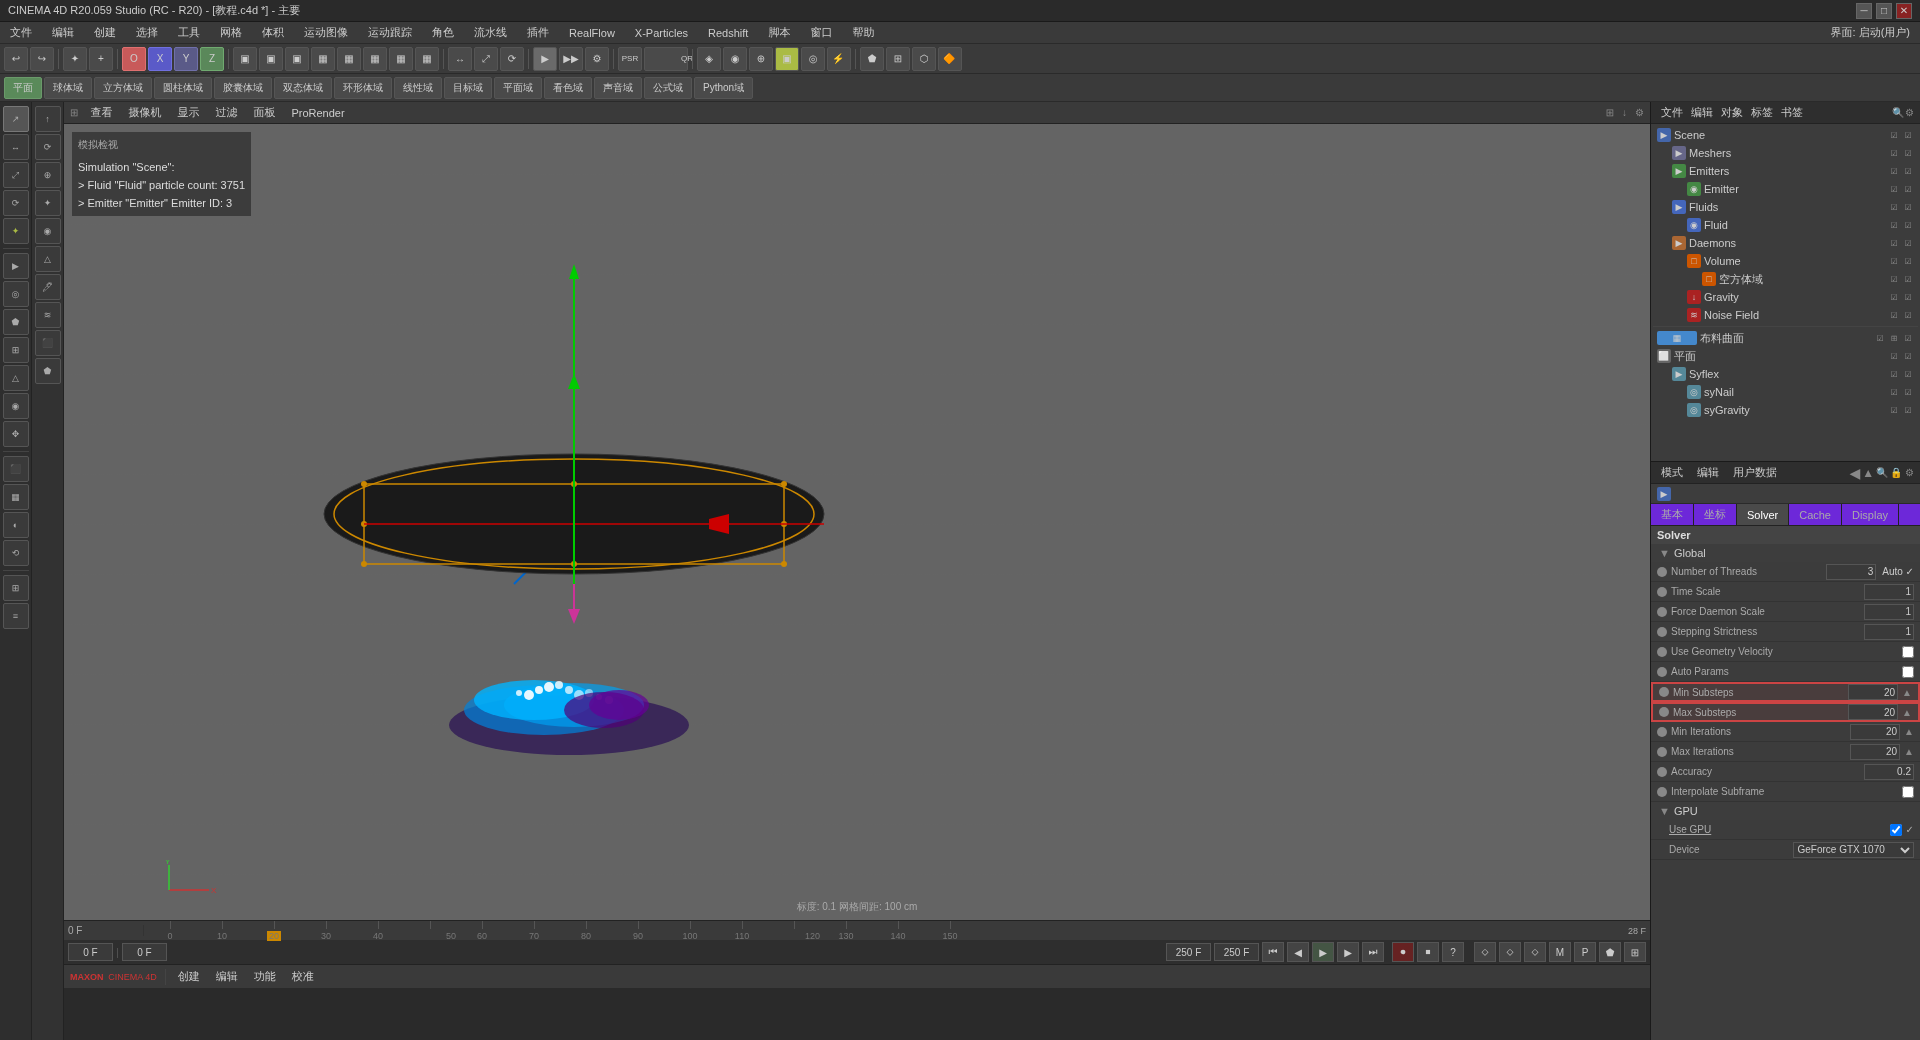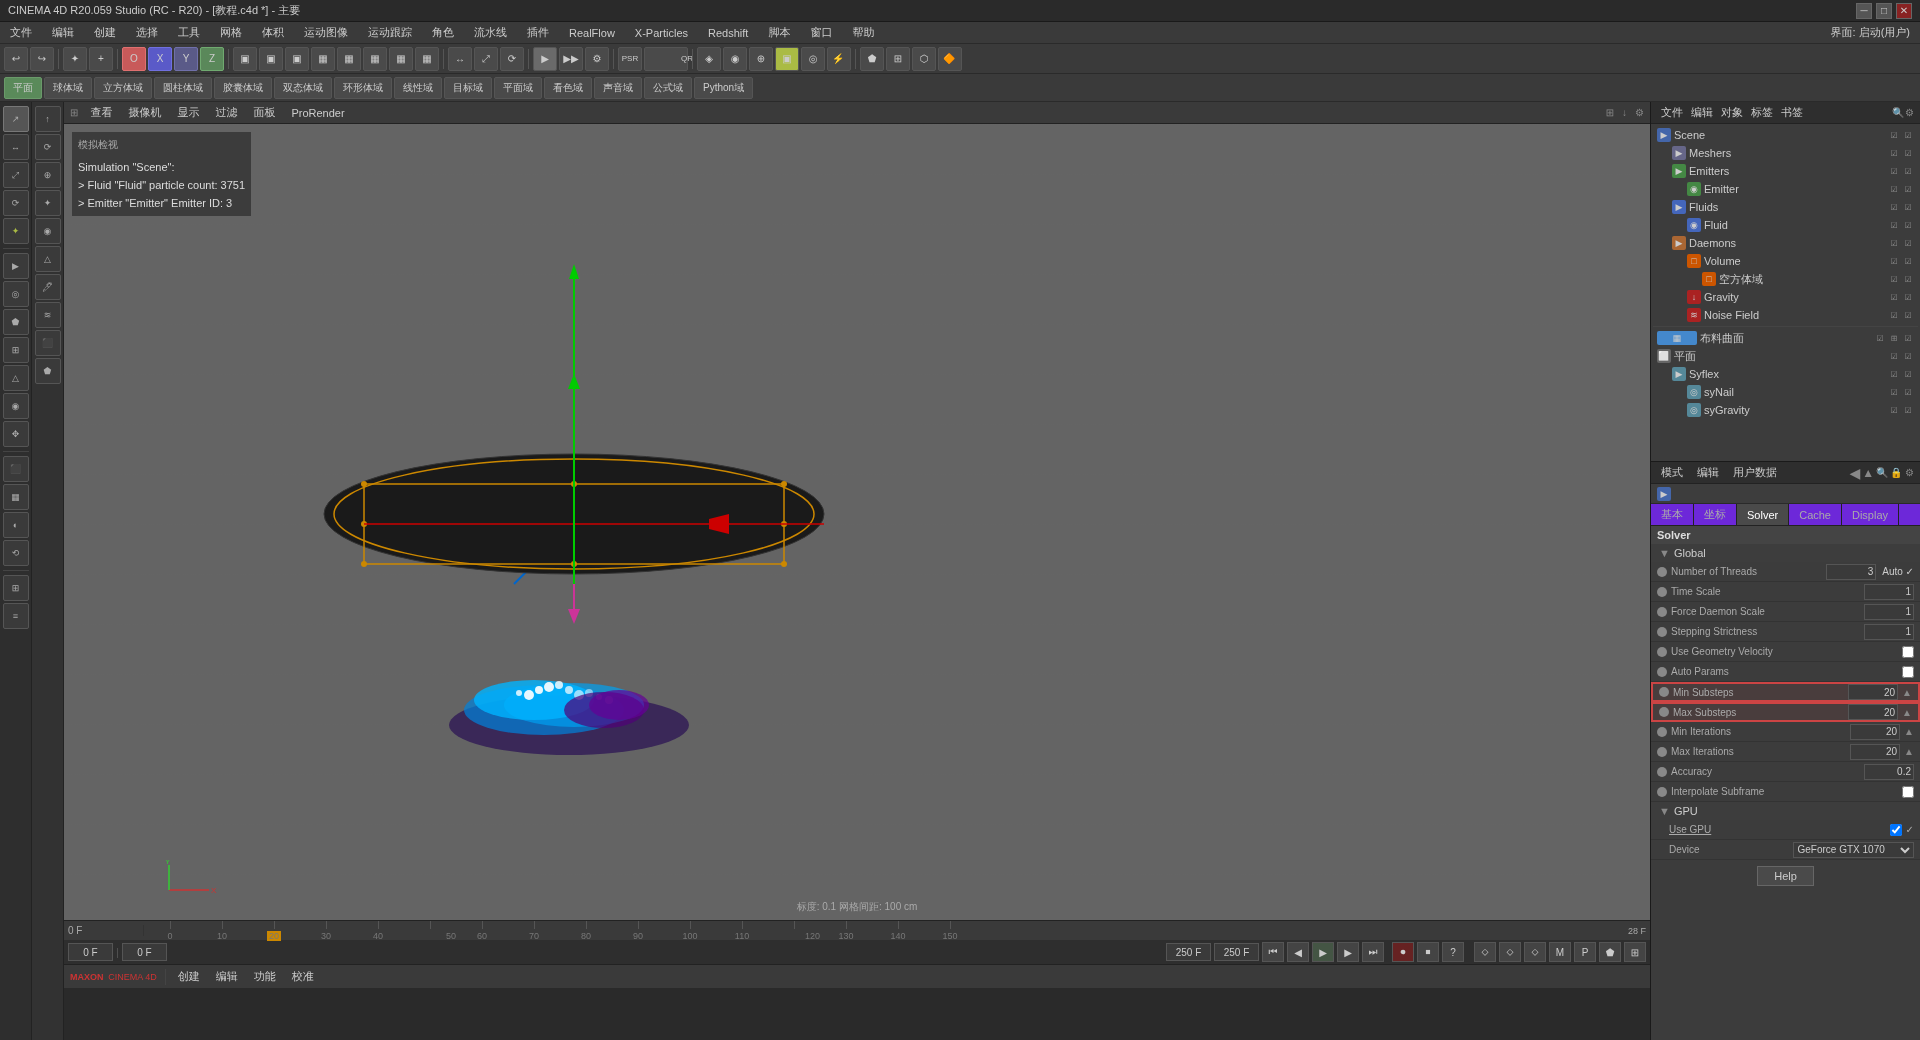--- a/index.html
+++ b/index.html
@@ -1057,23 +1057,20 @@
             <span style="font-size:10px;color:#aaa;">✓</span>
           </div>
 
           <div class="props-row">
             <span class="props-label" style="padding-left:12px;">Device</span>
             <select style="flex:1;height:16px;background:#3a3a3a;border:1px solid #555;color:#ccc;font-size:10px;">
               <option>GeForce GTX 1070</option>
             </select>
           </div>
 
-          <div style="display:flex;justify-content:center;padding:6px;">
-            <button style="padding:3px 16px;background:#4a4a4a;border:1px solid #666;color:#ccc;font-size:11px;cursor:pointer;">Help</button>
-          </div>
         </div>
       </div>
 
     </div>
   </div>
 
 </div>
 
 <style>
 </style>

